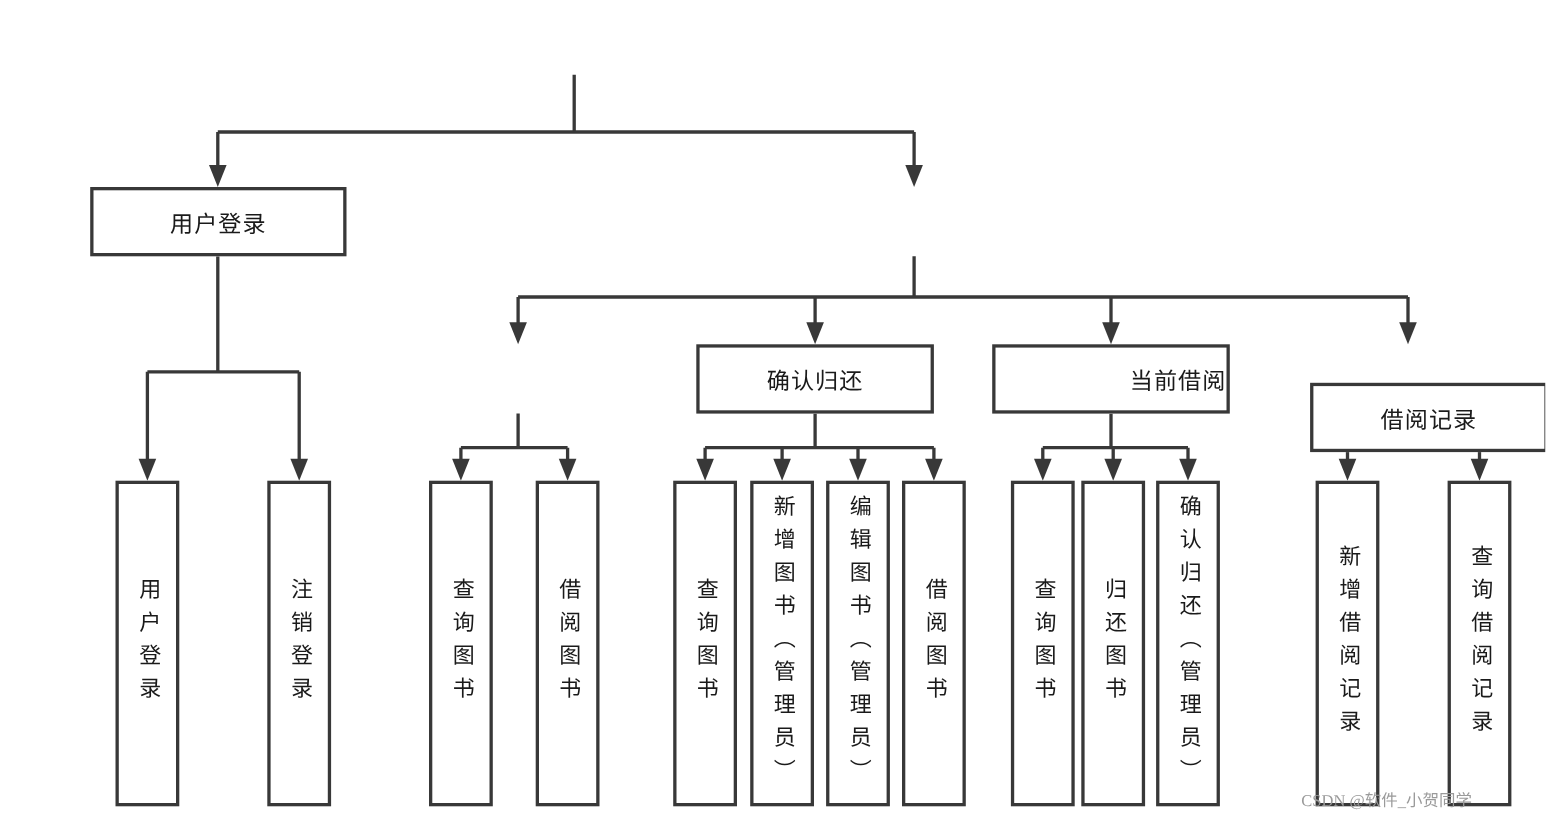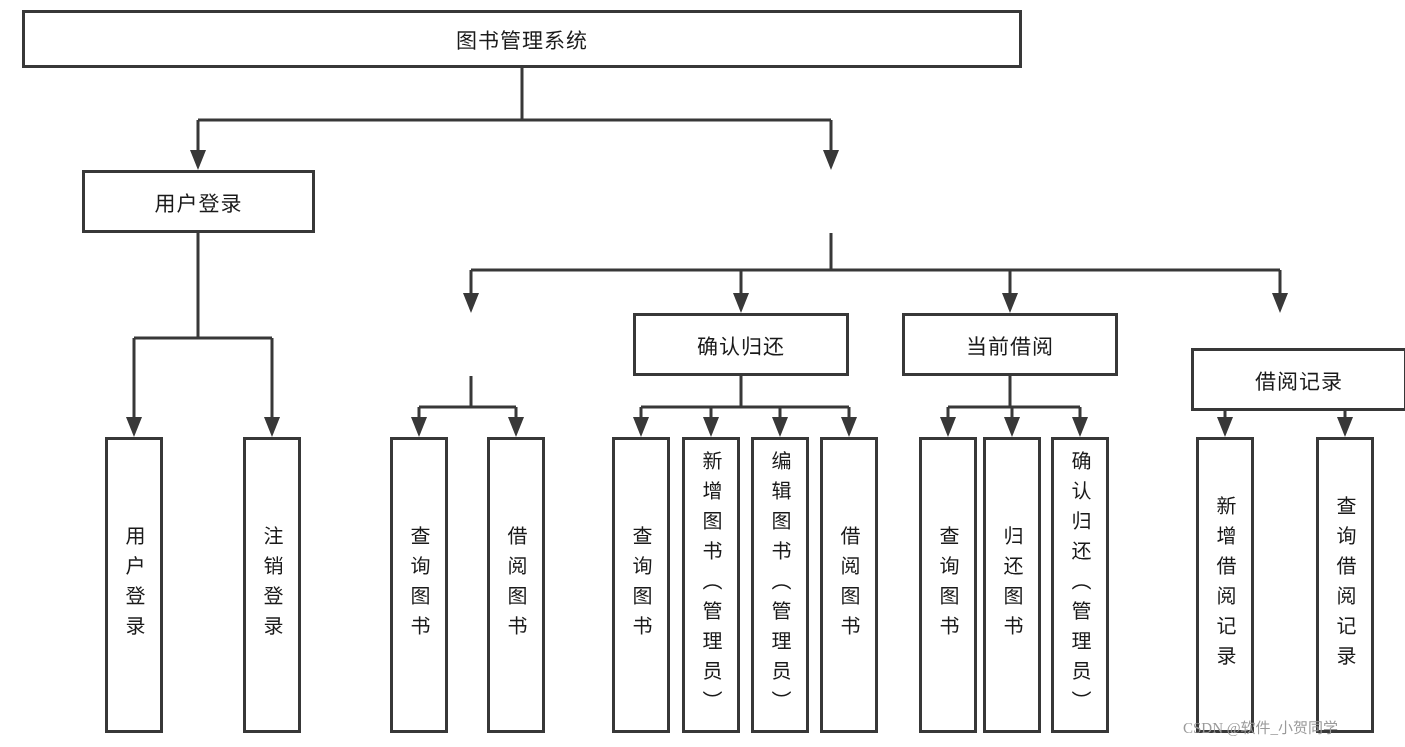--- a/index.html
+++ b/index.html
@@ -113,32 +113,29 @@
     <path class="wire" d="M1010 376 V407 M948 407 H1080 M948 407 V420 M1012 407 V420 M1080 407 V420"></path>
     <polygon class="head" points="940,417 956,417 948,437"></polygon>
     <polygon class="head" points="1004,417 1020,417 1012,437"></polygon>
     <polygon class="head" points="1072,417 1088,417 1080,437"></polygon>
 
     <path class="wire" d="M1280 376 V407 M1225 407 H1345 M1225 407 V420 M1345 407 V420"></path>
     <polygon class="head" points="1217,417 1233,417 1225,437"></polygon>
     <polygon class="head" points="1337,417 1353,417 1345,437"></polygon>
   </svg>
 
-  <div class="box root-box">
-    <span class="hlabel">图书管理系统</span>
-  </div>
 
   <div class="box l2-box" style="left:82px; width:233px;">
     <span class="hlabel">用户登录</span>
   </div>
 
   <div class="box l3-box" style="left:633px;">
     <span class="hlabel">确认归还</span>
   </div>
-  <div class="box l3-box" style="left:902px;">
+  <div class="box l3-box" style="left:902px;justify-content:flex-end;">
     <span class="hlabel">当前借阅</span>
   </div>
   <div class="box l3-box" style="left:1191px;margin-top:35px;">
     <span class="hlabel">借阅记录</span>
   </div>
 
   <div class="box leaf" style="left:105px;">
     <span class="vtext">用户登录</span>
   </div>
   <div class="box leaf" style="left:243px;">

